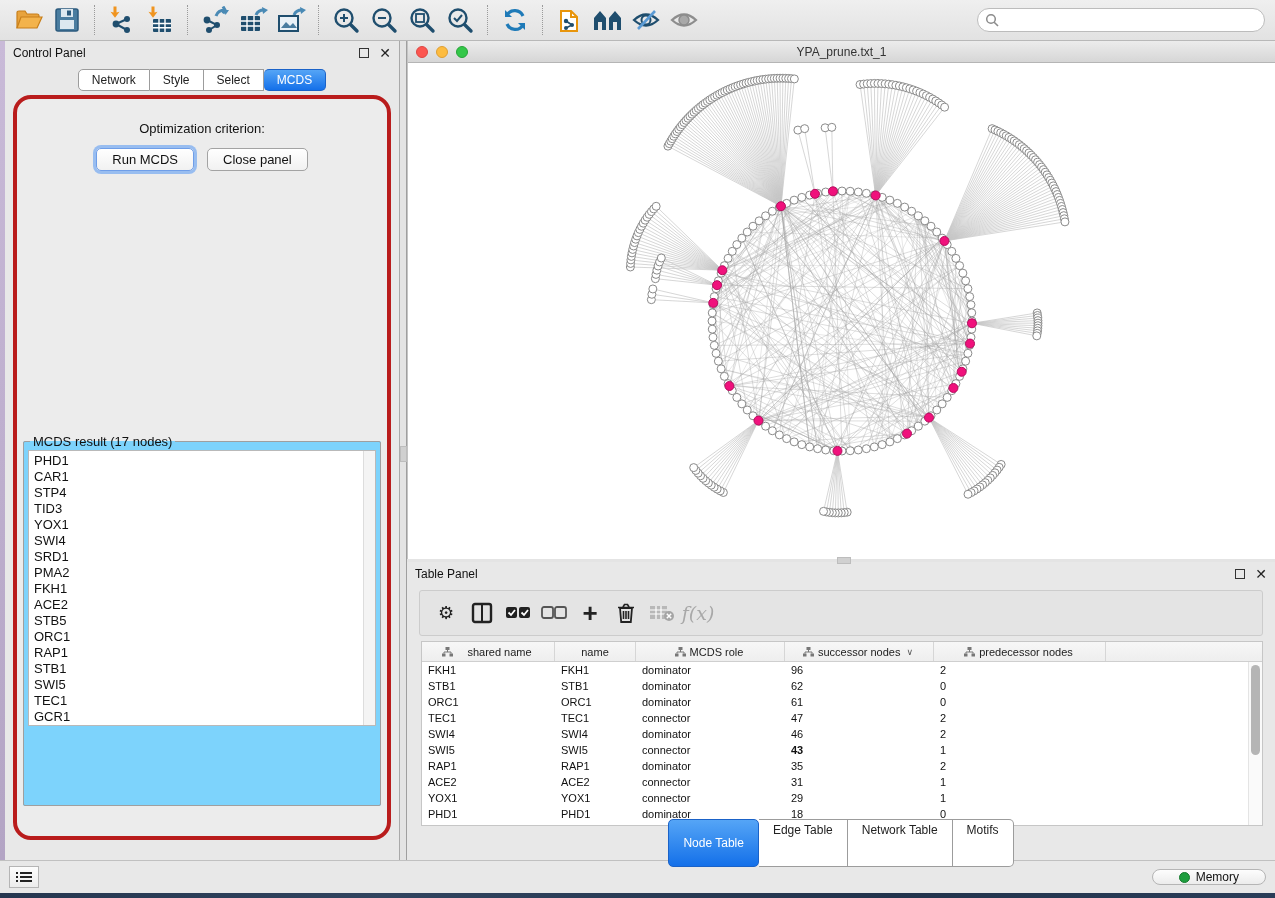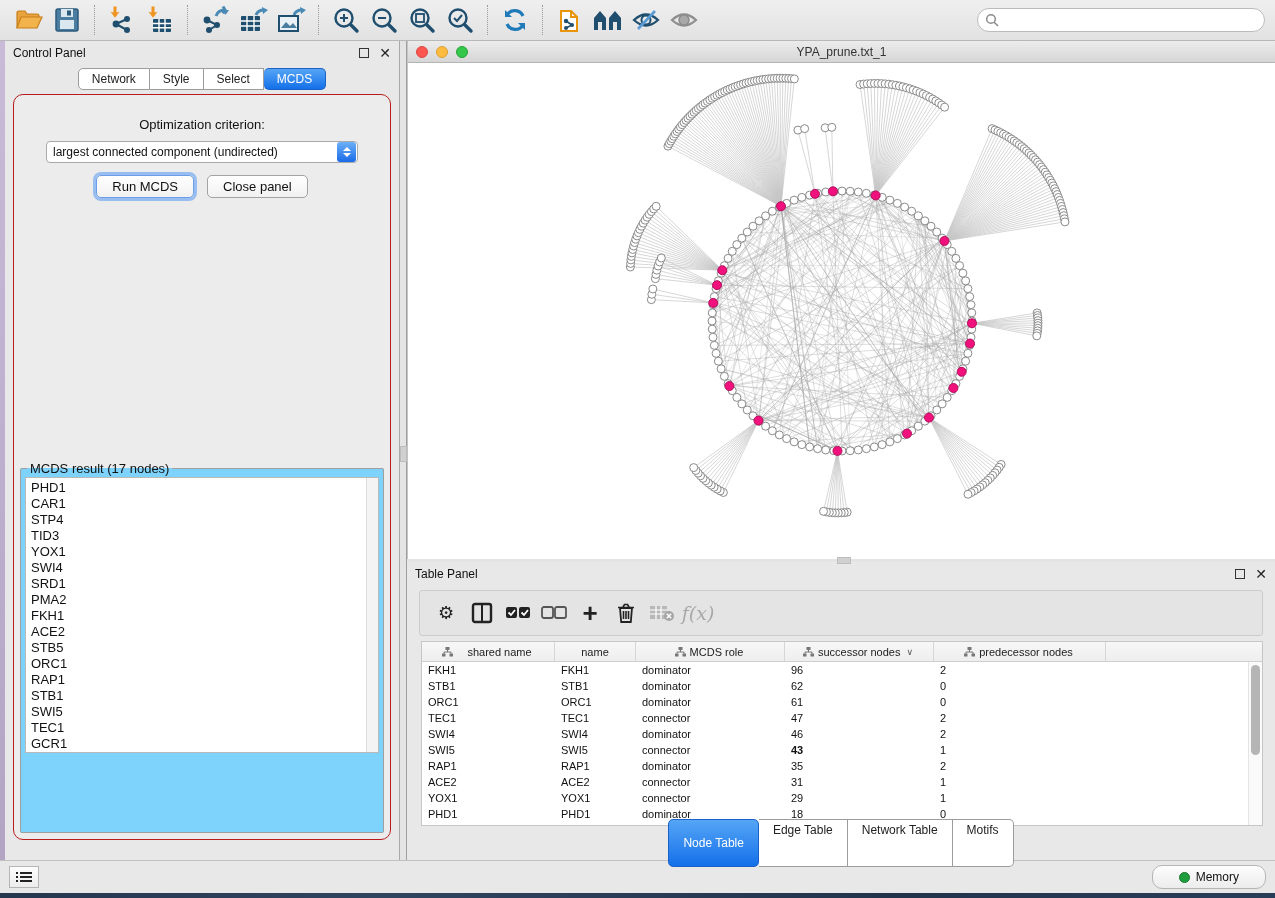--- a/index.html
+++ b/index.html
@@ -24,21 +24,21 @@
   .control-panel { width:395px; flex:0 0 auto; background:#e8e8e8; border-right:1px solid #a9a9a9; display:flex; flex-direction:column; }
   .panel-titlebar { height:24px; display:flex; align-items:center; padding:0 8px; font-size:12px; color:#111; }
   .panel-title { flex:1; }
   .float-icon { width:10px; height:10px; border:1.5px solid #333; margin-right:10px; display:inline-block; }
   .close-icon { font-size:14px; font-weight:bold; color:#222; line-height:10px; }
   .seg-tabs { display:flex; justify-content:center; margin:4px 0 2px 0; }
   .seg-tab { font-size:12px; color:#222; background:#fff; border:1px solid #9c9c9c; border-left-width:0; padding:3px 13px; position:relative; }
   .seg-tab:first-child { border-left-width:1px; border-radius:5px 0 0 5px; }
   .seg-tab:last-child { border-radius:0 5px 5px 0; }
   .seg-tab.selected { background:linear-gradient(#55a5f6,#1470e9); color:#fff; border-color:#1a62c8; border-radius:5px; }
-  .panel-box { margin:2px 8px 20px 8px; flex:1; background:#ececec; border:1px solid #b91c1c; border-radius:10px; padding:14px 6px 6px 6px; display:flex; flex-direction:column; }
+  .panel-box { margin:2px 8px 20px 8px; flex:1; background:#ececec; border:4px solid #b91c1c; border-radius:18px; padding:14px 6px 6px 6px; display:flex; flex-direction:column; }
   .opt-label { text-align:center; font-size:13px; color:#111; margin-top:8px; }
   .opt-select { margin:9px auto 0 auto; width:312px; height:22px; background:#fff; border:1px solid #a9a9a9; border-radius:4px; display:flex; align-items:center; position:relative; }
   .opt-select .sel-text { flex:1; font-size:12px; padding:0 6px; color:#111; white-space:nowrap; }
   .sel-cap { width:19px; height:20px; border-radius:3px; background:linear-gradient(#6cb0f8,#1a6be8); margin-right:1px; display:flex; flex-direction:column; align-items:center; justify-content:center; gap:2px; }
   .sel-cap i { display:block; width:0; height:0; border-left:4px solid transparent; border-right:4px solid transparent; }
   .sel-cap .up { border-bottom:4px solid #fff; }
   .sel-cap .dn { border-top:4px solid #fff; }
   .btn-row { display:flex; justify-content:center; gap:13px; margin-top:12px; }
   .mac-btn { font-size:13px; color:#111; background:linear-gradient(#ffffff,#f1f1f1); border:1px solid #a3a3a3; border-radius:5px; padding:3px 15px; }
   .mac-btn.focused { box-shadow:0 0 0 3px rgba(108,165,243,.65); border-color:#6f9ee8; }
@@ -84,21 +84,21 @@
   .tbl-scroll { position:absolute; right:0; top:20px; bottom:0; width:14px; background:#fafafa; border-left:1px solid #e4e4e4; }
   .tbl-thumb { position:absolute; left:2px; top:3px; width:9px; height:90px; background:#b5b5b5; border-radius:5px; }
   .table-tabs-row { height:34px; display:flex; justify-content:center; align-items:center; flex:0 0 auto; }
 
   
   .status-bar { height:33px; background:#e8e8e8; border-top:1px solid #c0c0c0; display:flex; align-items:center; padding:0 9px; flex:0 0 auto; }
   .list-btn { width:30px; height:22px; background:linear-gradient(#fdfdfd,#ececec); border:1px solid #b5b5b5; display:flex; align-items:center; justify-content:center; }
   .list-glyph { position:relative; width:16px; height:10px; }
   .list-glyph::before { content:""; position:absolute; left:4px; top:0; width:12px; height:2px; background:#222; box-shadow:0 4px 0 #222, 0 8px 0 #222; }
   .list-glyph::after { content:""; position:absolute; left:0; top:0; width:2px; height:2px; background:#222; box-shadow:0 4px 0 #222, 0 8px 0 #222; }
-  .memory-btn { margin-left:auto; height:24px; background:linear-gradient(#fdfdfd,#ececec); border:1px solid #b5b5b5; border-radius:10px; display:flex; align-items:center; gap:6px; padding:0 26px; font-size:12px; color:#111; }
+  .memory-btn { margin-left:auto; height:16px; background:linear-gradient(#fdfdfd,#ececec); border:1px solid #b5b5b5; border-radius:10px; display:flex; align-items:center; gap:6px; padding:0 26px; font-size:12px; color:#111; }
   .mem-dot { width:11px; height:11px; border-radius:50%; background:#1e9e3e; border:1px solid #157a2e; }
 
   .desktop-strip { position:absolute; left:0; bottom:0; width:1275px; height:5px; background:linear-gradient(90deg,#25364f,#31445f 30%,#22334c 70%,#2a3d58); }
 </style>
 </head>
 <body>
 
 <div class="app">
 
   <div class="toolbar">
@@ -255,27 +255,20 @@
         <span class="close-icon">✕</span>
       </div>
       <div class="seg-tabs">
           <div class="seg-tab">Network</div>
           <div class="seg-tab">Style</div>
           <div class="seg-tab">Select</div>
           <div class="seg-tab selected">MCDS</div>
         </div>
       <div class="panel-box">
         <div class="opt-label">Optimization criterion:</div>
-        <div class="opt-select">
-          <span class="sel-text">largest connected component (undirected)</span>
-          <span class="sel-cap">
-              <i class="up"></i>
-              <i class="dn"></i>
-            </span>
-        </div>
         <div class="btn-row">
           <button class="mac-btn focused">Run MCDS</button>
           <button class="mac-btn">Close panel</button>
         </div>
         <fieldset class="result-group">
           <legend>MCDS result (17 nodes)</legend>
           <div class="result-list-wrap">
             <div class="result-list">
                 <div class="result-item">PHD1</div>
                 <div class="result-item">CAR1</div>

